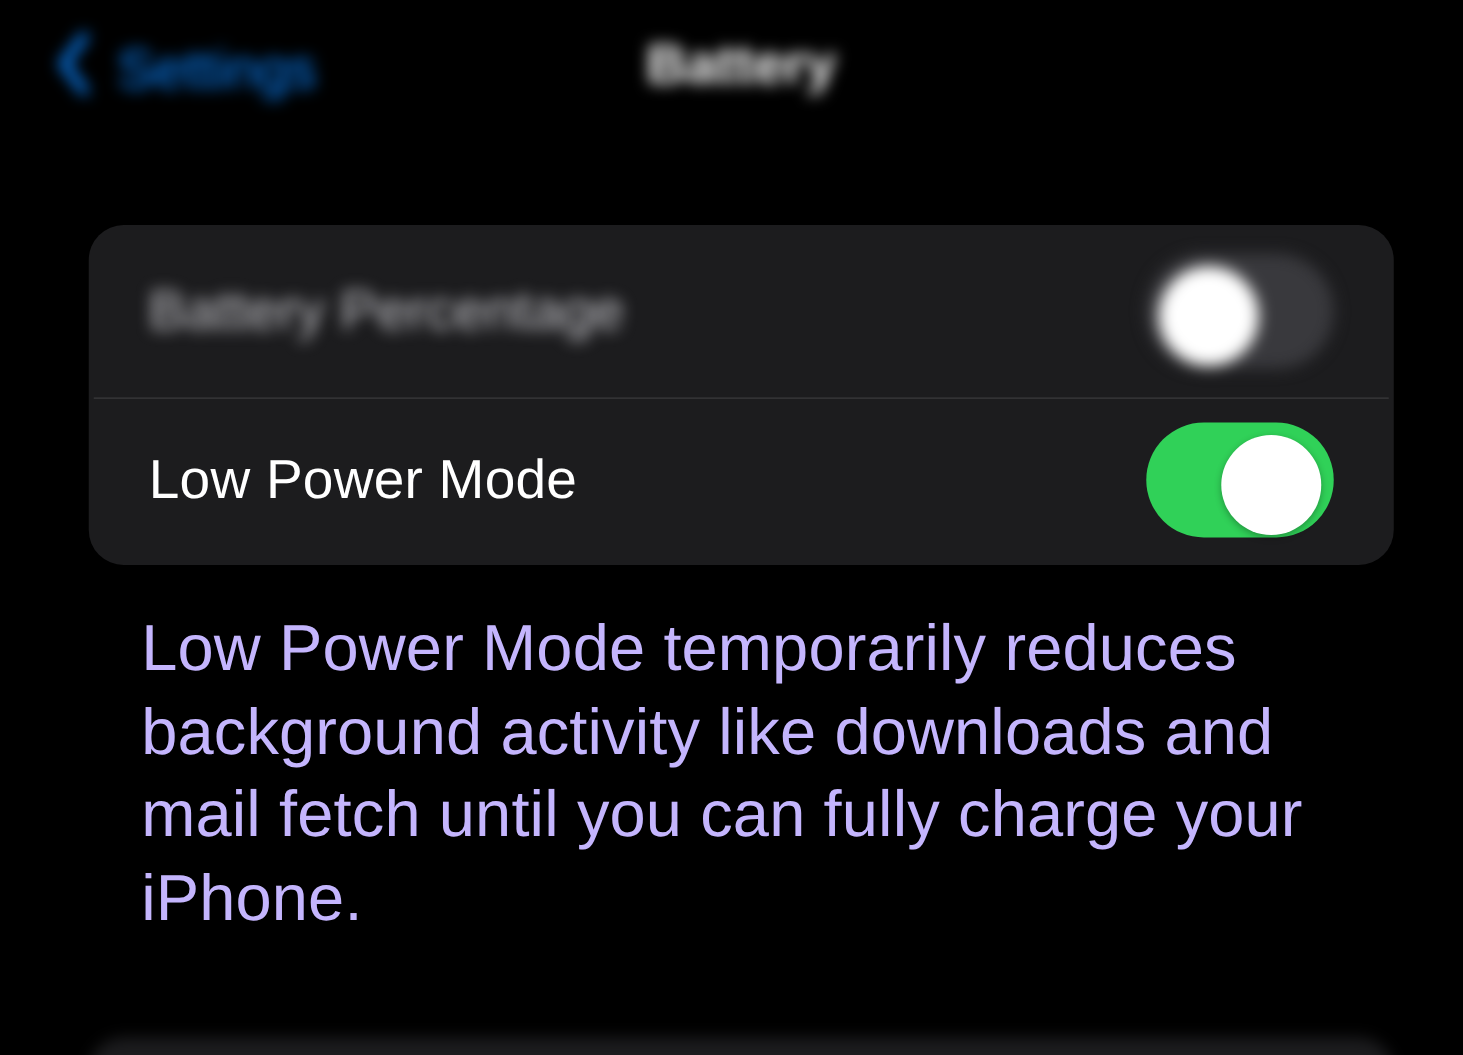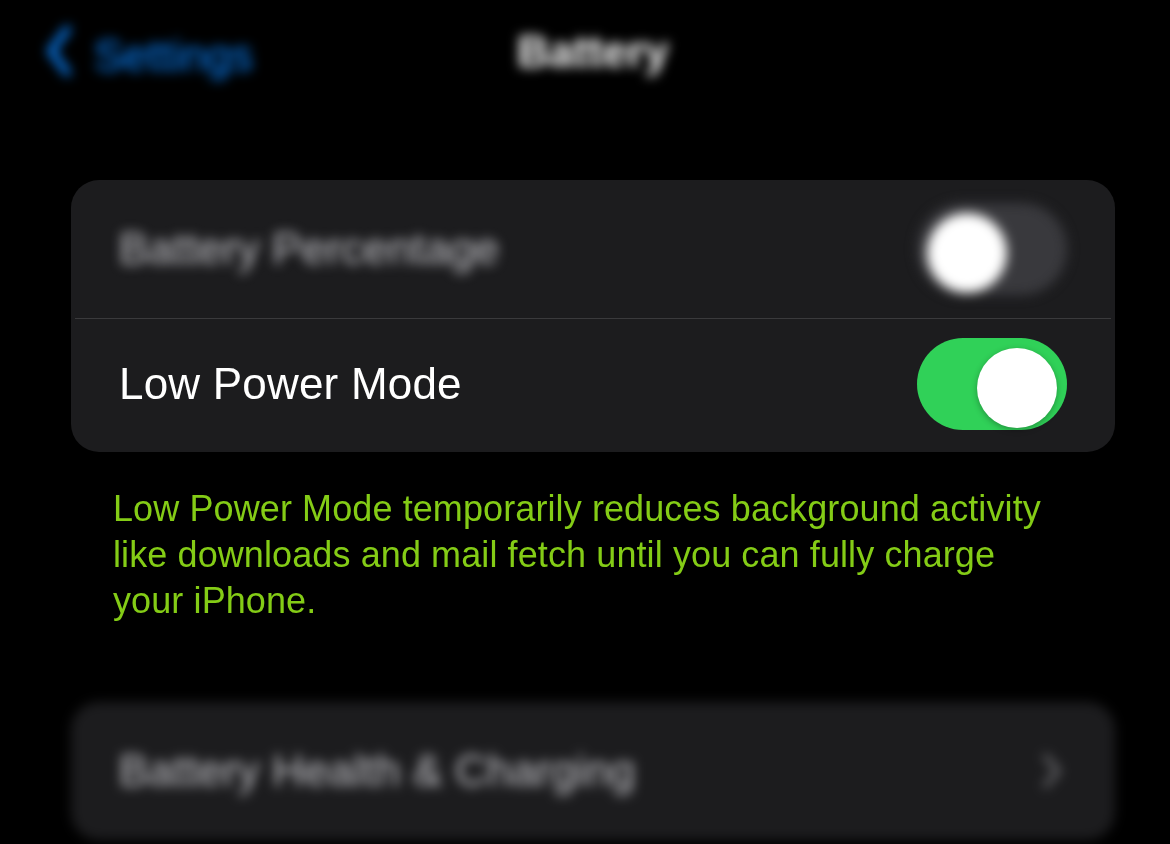--- a/index.html
+++ b/index.html
@@ -75,22 +75,22 @@
     top: 6px;
     width: 80px;
     height: 80px;
     border-radius: 50%;
     background: #fff;
     box-shadow: 0 2px 6px rgba(0,0,0,0.3);
   }
   .toggle.off .knob { left: 6px; }
   .toggle.on  .knob { right: 6px; }
   .footer-text {
-    color: #84cc16;
-    font-size: 36px;
+    color: #c4b5fd;
+    font-size: 52px;
     line-height: 1.28;
     padding: 30px 42px 0 42px;
     letter-spacing: 0.1px;
   }
   .spacer { height: 70px; }
   .nav-row {
     display: flex;
     align-items: center;
     justify-content: space-between;
     padding: 0 40px;

